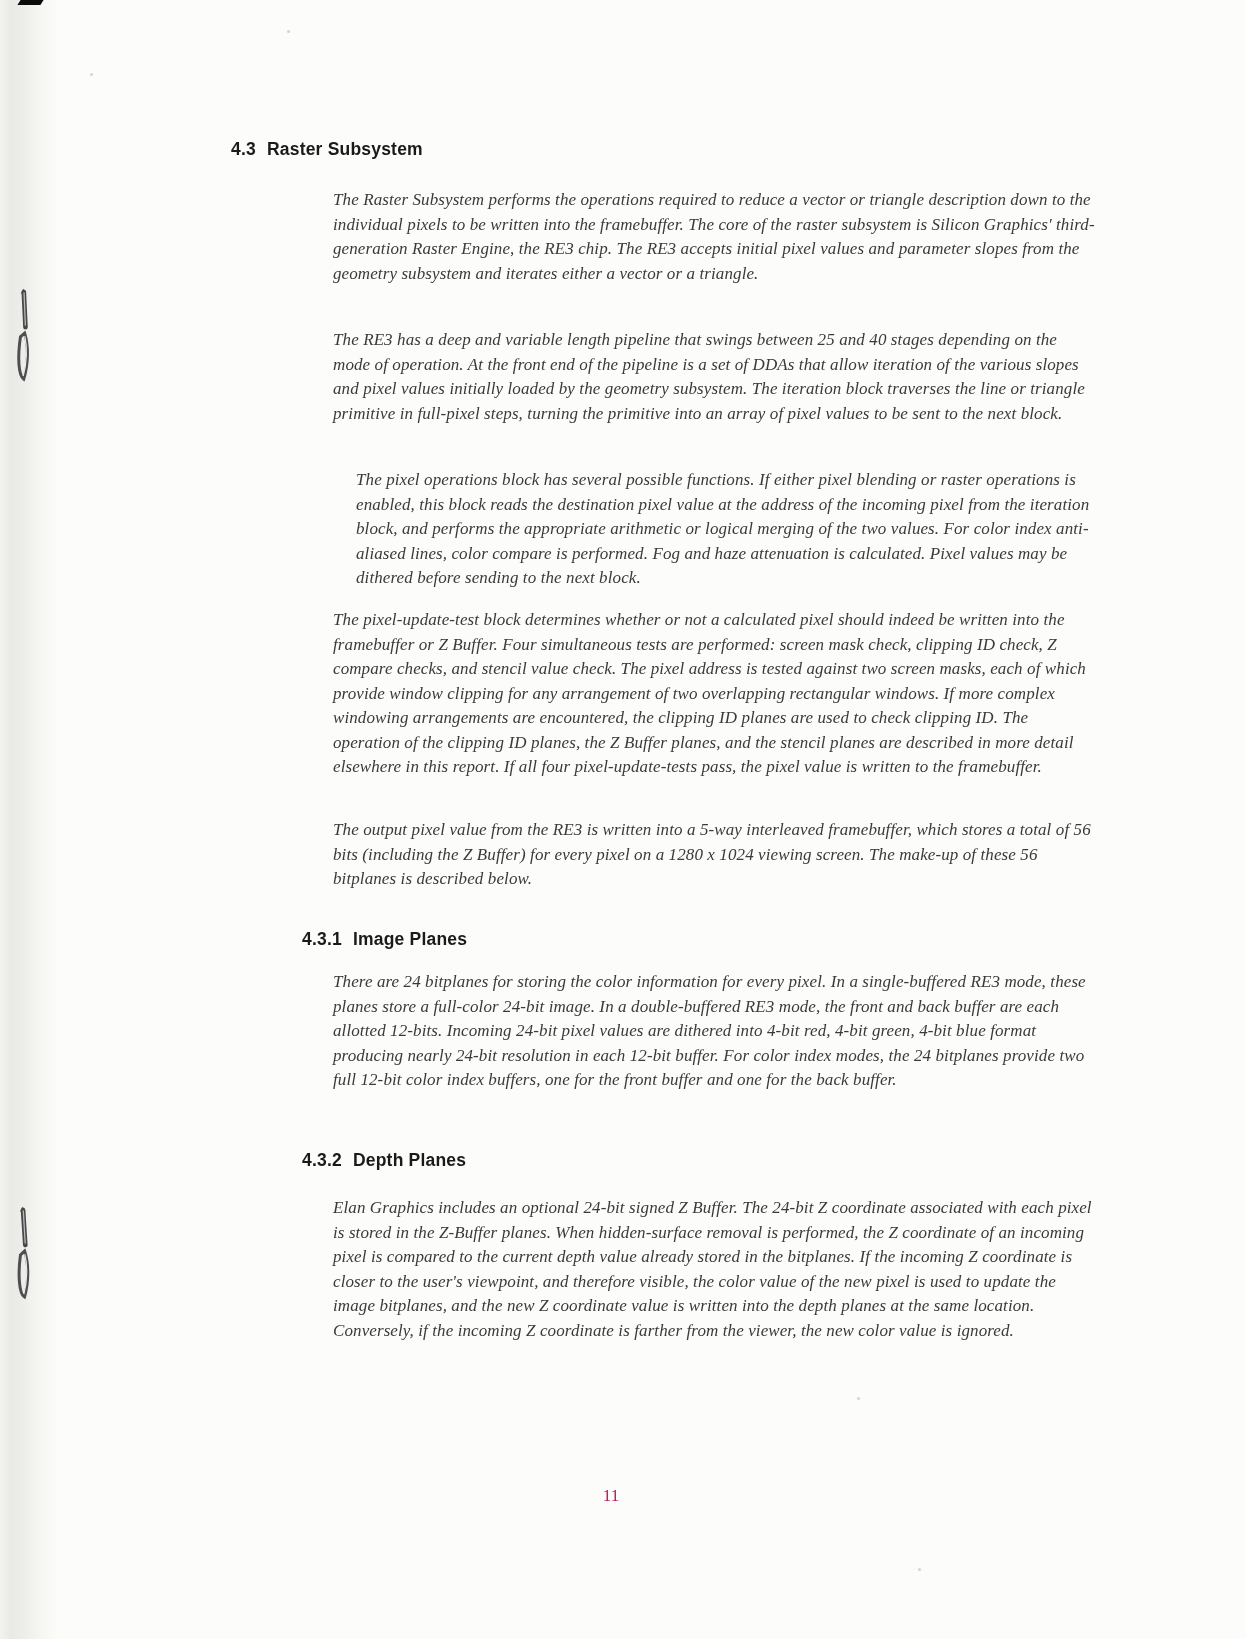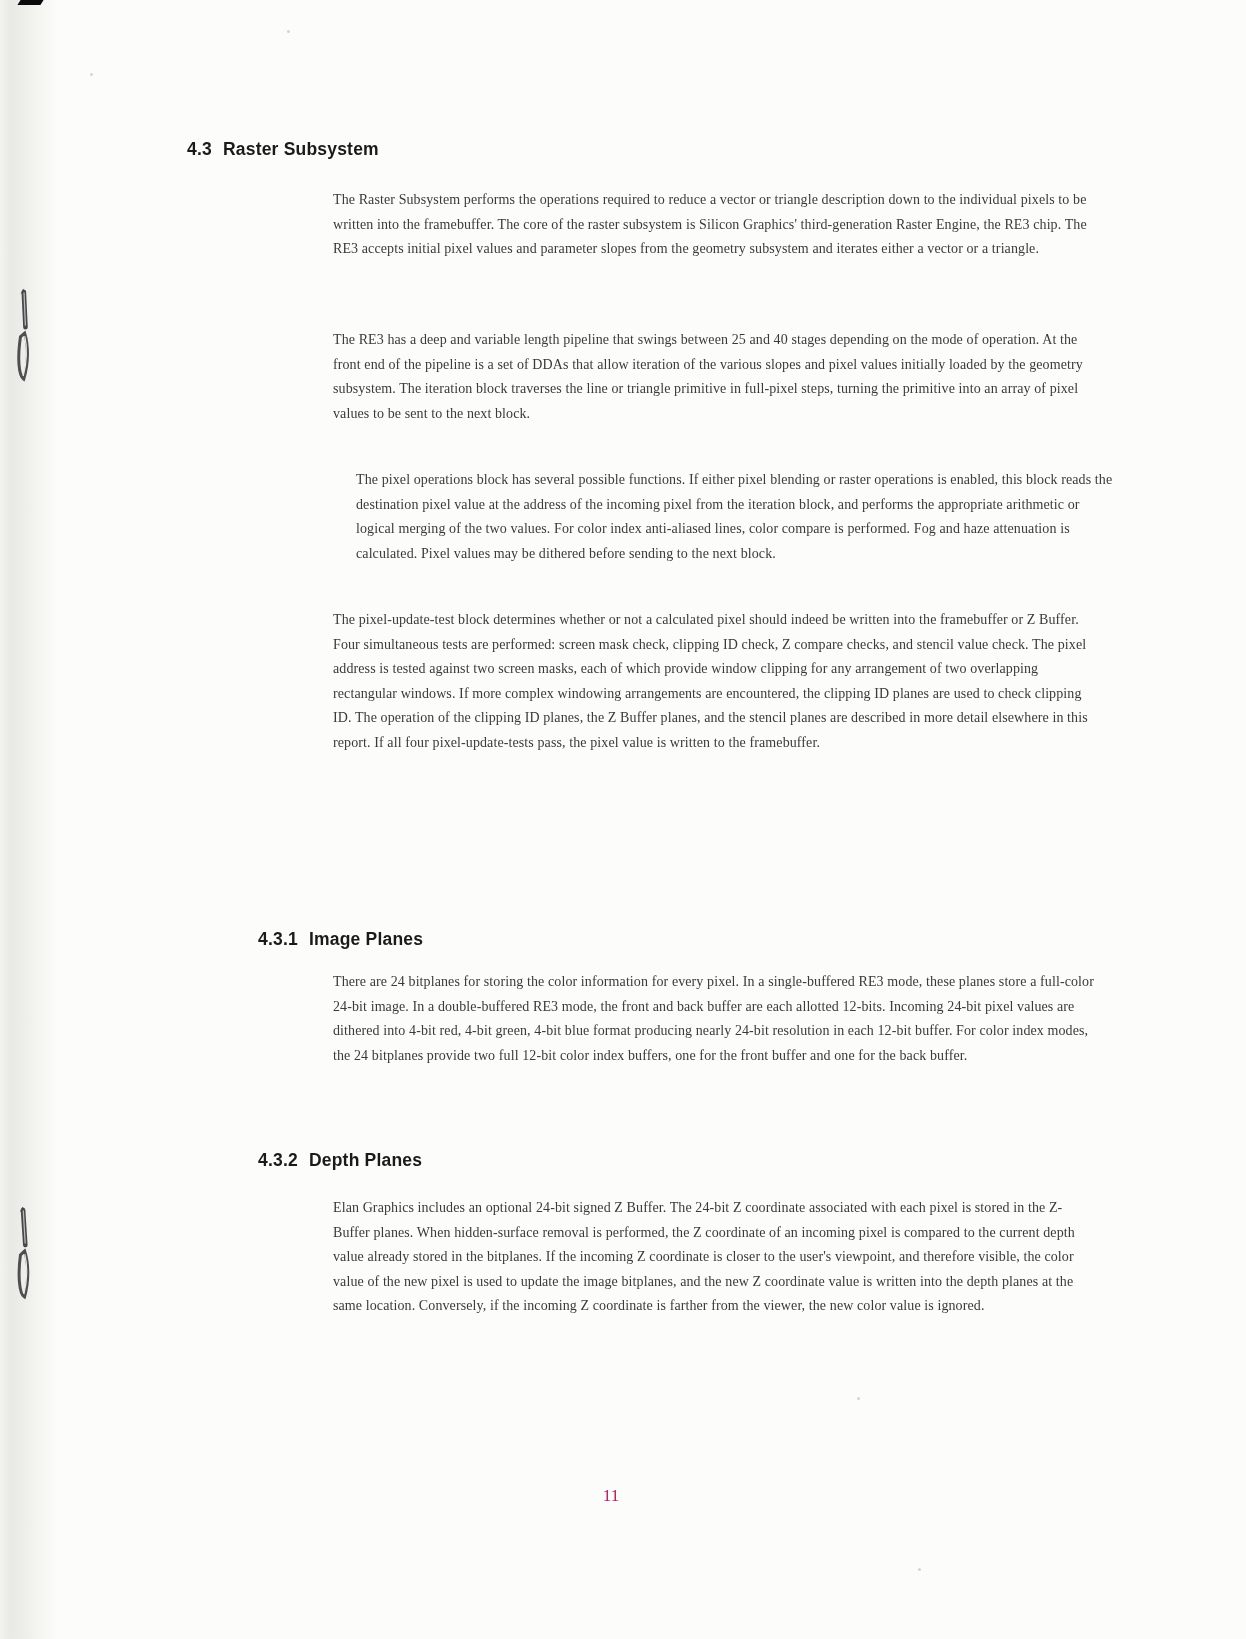--- a/index.html
+++ b/index.html
@@ -46,35 +46,37 @@
   .content-layer { position: absolute; inset: 0; }
   .heading {
     position: absolute;
     font-family: "Liberation Sans", sans-serif;
     font-weight: 700;
     font-size: 17.5px;
     line-height: 20px;
     color: #1a1a1a;
     letter-spacing: .2px;
     white-space: nowrap;
+    margin-left: 44px;
   }
   .heading .num { margin-right: 11px; }
   .h-main  { left: 187px; top: 139px; }
   .h-sub1  { left: 258px; top: 929px; }
   .h-sub2  { left: 258px; top: 1150px; text-align: center; }
   .para {
     position: absolute;
     left: 333px;
     width: 762px;
     margin: 0;
-    font-size: 14px;
+    font-size: 17px;
     line-height: 24.5px;
     color: #3a3a3a;
     letter-spacing: .1px;
     text-align: left;
+    font-style: italic;
   }
   .p1 { top: 188px; }
   .p2 { top: 328px; }
   .p3 { top: 468px; margin-left: 23px; }
   .p4 { top: 608px; }
   .p5 { top: 818px; }
   .p6 { top: 970px; }
   .p7 { top: 1196px; }
   .page-number {
     position: absolute;
@@ -117,20 +119,21 @@
   <div class="content-layer">
 
     <div class="heading h-main">
       <span class="num">4.3</span><span class="ttl">Raster Subsystem</span>
     </div>
 
     <p class="para p1">The Raster Subsystem performs the operations required to reduce a vector or triangle description down to the individual pixels to be written into the framebuffer. The core of the raster subsystem is Silicon Graphics' third-generation Raster Engine, the RE3 chip. The RE3 accepts initial pixel values and parameter slopes from the geometry subsystem and iterates either a vector or a triangle.</p>
     <p class="para p2">The RE3 has a deep and variable length pipeline that swings between 25 and 40 stages depending on the mode of operation. At the front end of the pipeline is a set of DDAs that allow iteration of the various slopes and pixel values initially loaded by the geometry subsystem. The iteration block traverses the line or triangle primitive in full-pixel steps, turning the primitive into an array of pixel values to be sent to the next block.</p>
     <p class="para p3">The pixel operations block has several possible functions. If either pixel blending or raster operations is enabled, this block reads the destination pixel value at the address of the incoming pixel from the iteration block, and performs the appropriate arithmetic or logical merging of the two values. For color index anti-aliased lines, color compare is performed. Fog and haze attenuation is calculated. Pixel values may be dithered before sending to the next block.</p>
     <p class="para p4">The pixel-update-test block determines whether or not a calculated pixel should indeed be written into the framebuffer or Z Buffer. Four simultaneous tests are performed: screen mask check, clipping ID check, Z compare checks, and stencil value check. The pixel address is tested against two screen masks, each of which provide window clipping for any arrangement of two overlapping rectangular windows. If more complex windowing arrangements are encountered, the clipping ID planes are used to check clipping ID. The operation of the clipping ID planes, the Z Buffer planes, and the stencil planes are described in more detail elsewhere in this report. If all four pixel-update-tests pass, the pixel value is written to the framebuffer.</p>
+    <p class="para p5">The output pixel value from the RE3 is written into a 5-way interleaved framebuffer, which stores a total of 56 bits (including the Z Buffer) for every pixel on a 1280 x 1024 viewing screen. The make-up of these 56 bitplanes is described below.</p>
 
     <div class="heading h-sub1">
       <span class="num">4.3.1</span><span class="ttl">Image Planes</span>
     </div>
 
     <p class="para p6">There are 24 bitplanes for storing the color information for every pixel. In a single-buffered RE3 mode, these planes store a full-color 24-bit image. In a double-buffered RE3 mode, the front and back buffer are each allotted 12-bits. Incoming 24-bit pixel values are dithered into 4-bit red, 4-bit green, 4-bit blue format producing nearly 24-bit resolution in each 12-bit buffer. For color index modes, the 24 bitplanes provide two full 12-bit color index buffers, one for the front buffer and one for the back buffer.</p>
 
     <div class="heading h-sub2">
       <span class="num">4.3.2</span><span class="ttl">Depth Planes</span>
     </div>

